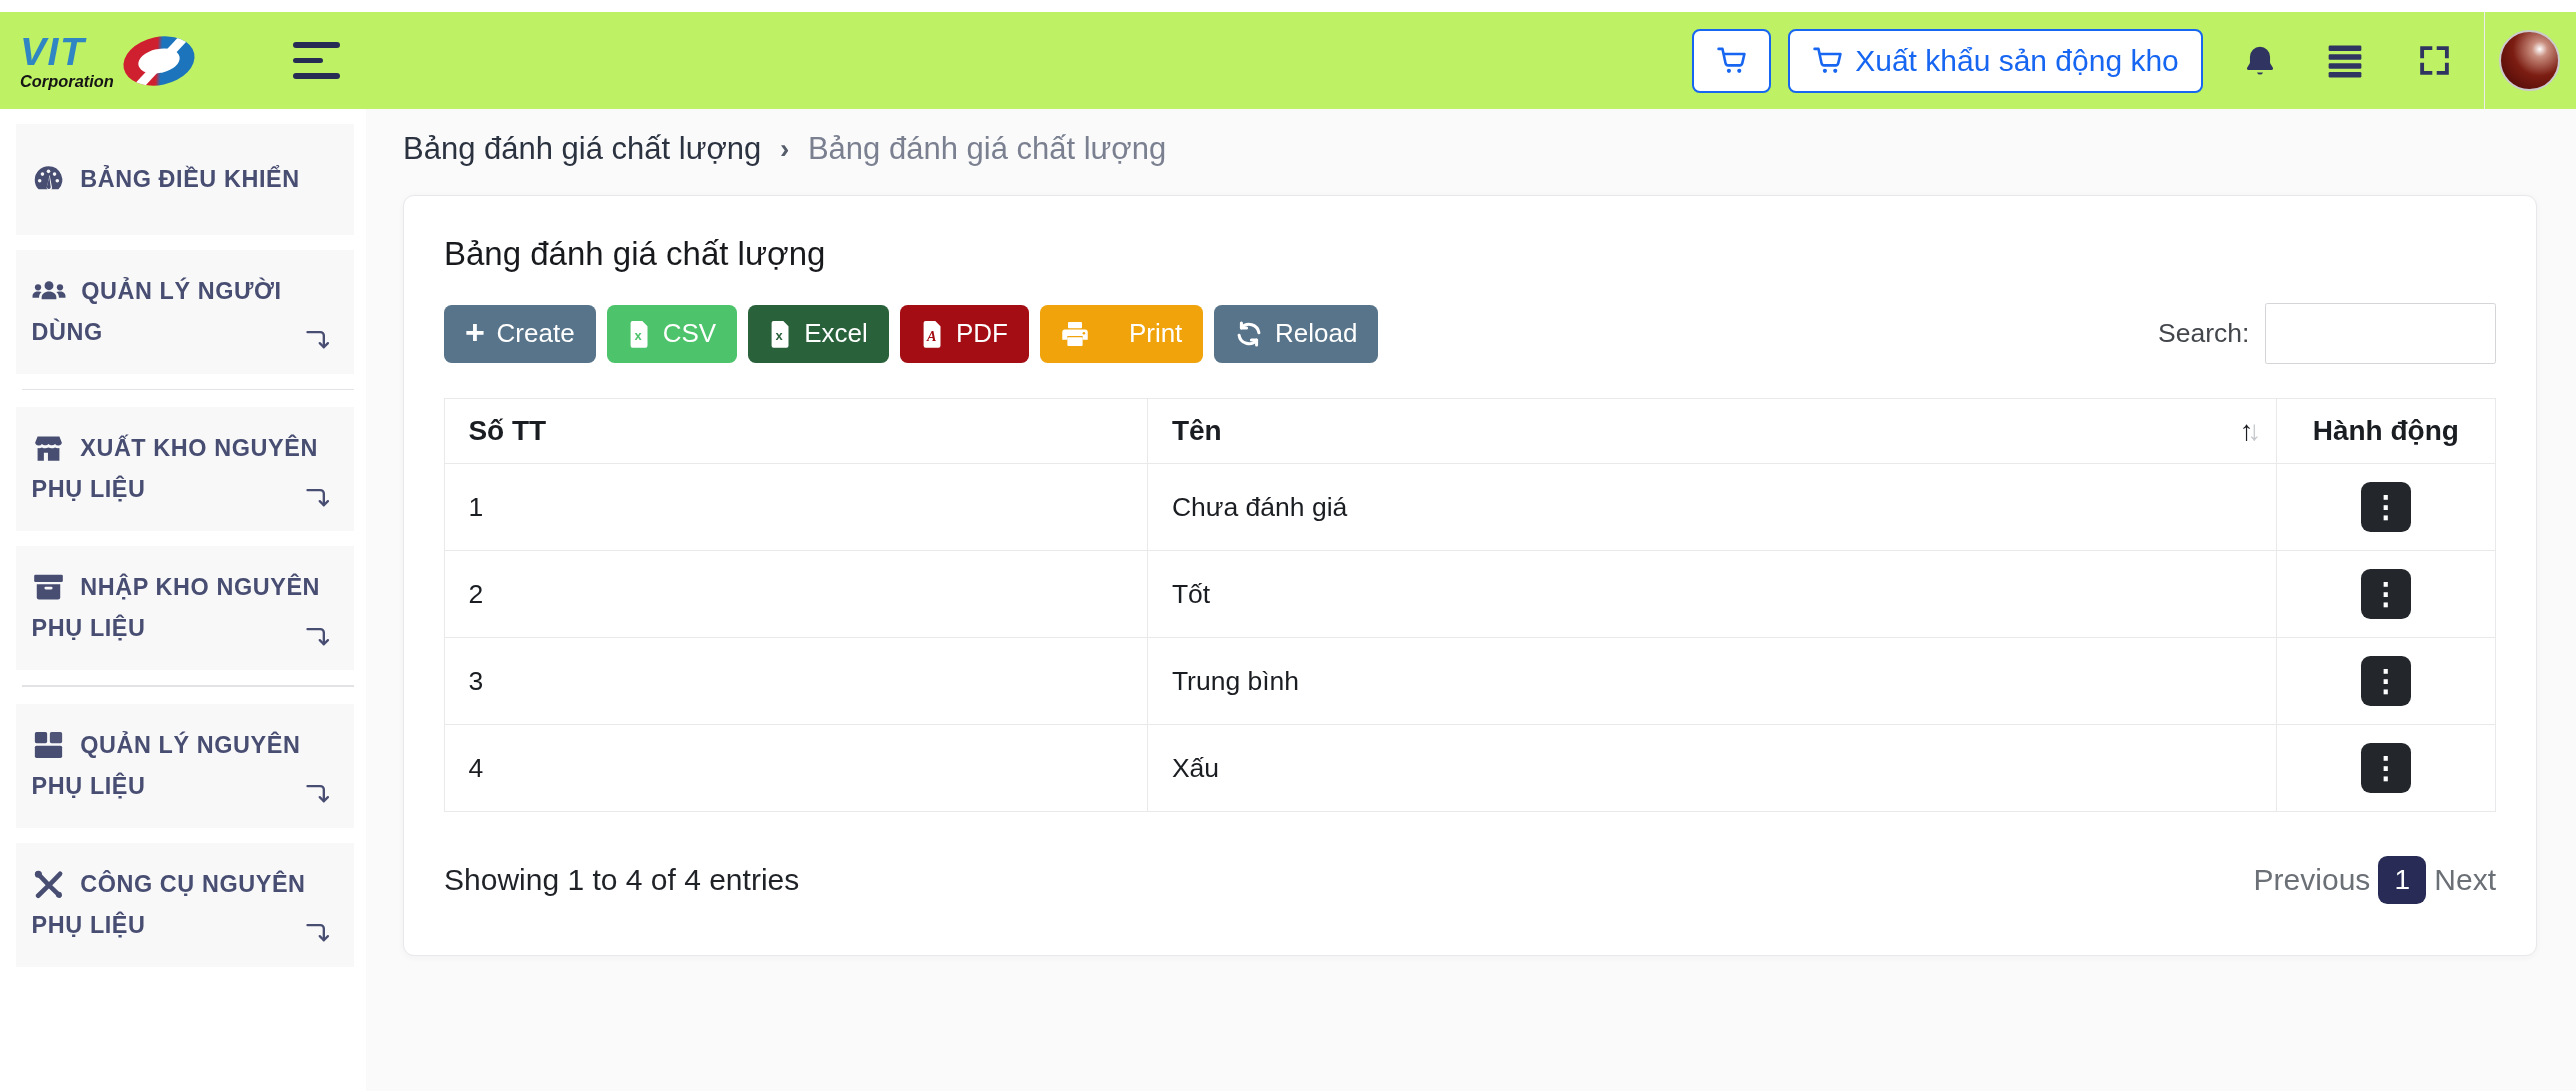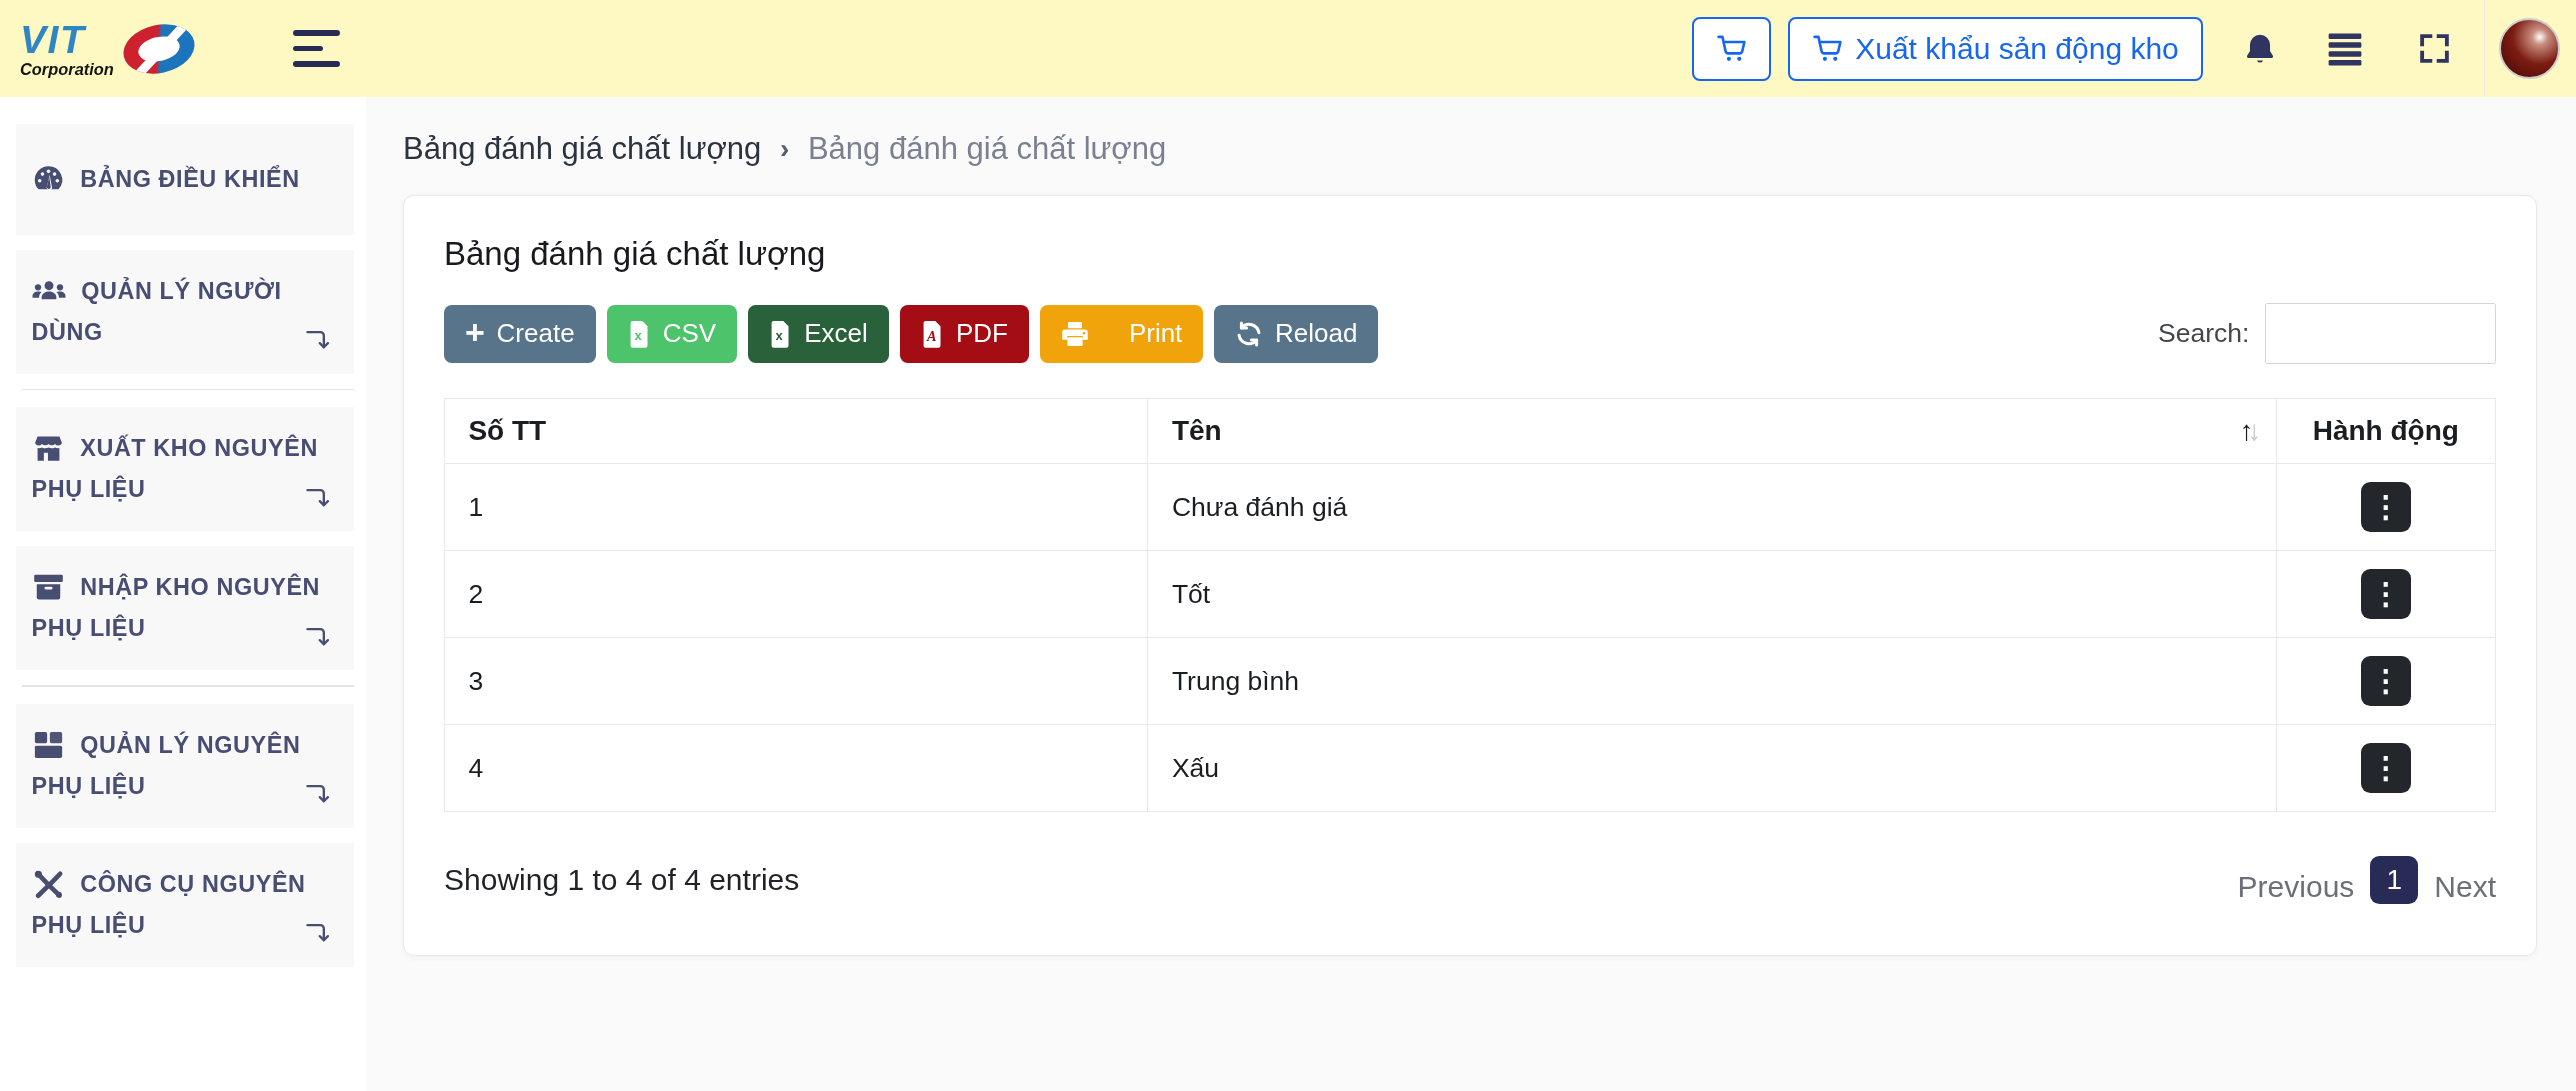--- a/index.html
+++ b/index.html
@@ -3,21 +3,21 @@
 <meta charset="utf-8">
 <style>
   * { box-sizing: border-box; margin: 0; padding: 0; }
   html,body { width:2576px; height:1092px; }
   body {
     font-family: "Liberation Sans","DejaVu Sans",sans-serif;
     background:#ffffff; overflow:hidden; position:relative;
     -webkit-font-smoothing:antialiased;
   }
   
-  .header{ position:absolute; top:0; left:0; right:0; height:97px; background:#fef9c3;
+  .header{ position:absolute; top:12px; left:0; right:0; height:97px; background:#bef264;
            display:flex; align-items:center; z-index:5; }
   .logo{ margin-left:20px; display:flex; align-items:center; gap:9.3px; }
   .logo-text{ display:flex; flex-direction:column; align-items:flex-start; line-height:1; }
   .logo-vit{ color:#2f86c3; font-size:39px; font-weight:bold; font-style:italic; letter-spacing:1.6px; }
   .logo-corp{ color:#151515; font-size:16.4px; font-weight:bold; font-style:italic; margin-top:1.6px; }
   .swoosh{ width:72px; height:48px; border-radius:50%;
            background:linear-gradient(105deg,#cf2030 47%,#1c75bc 53%);
            position:relative; transform:rotate(-12deg); overflow:hidden; }
   .swoosh::before{ content:''; position:absolute; inset:11.7px 15px; background:#fff; border-radius:50%; }
   .swoosh::after{ content:''; position:absolute; width:140%; height:8.6px; background:#fff;
@@ -83,21 +83,21 @@
   .col-stt{ width:34.3%; } .col-ten{ width:55%; } .col-action{ width:10.7%; }
   .sort{ position:absolute; right:14px; top:50%; transform:translateY(-50%);
          font-size:28px; font-weight:bold; letter-spacing:-6.2px; padding-right:6.2px; cursor:pointer; }
   .sort-up{ color:#1a1d21; } .sort-down{ color:#c3c6cb; }
   .kebab{ width:50px; height:50px; background:#23272c; border:none; border-radius:9.3px; color:#fff;
           font-size:30px; font-weight:bold; display:flex; align-items:center; justify-content:center;
           margin:0 auto; cursor:pointer; line-height:1; }
   
   .table-footer{ display:flex; align-items:center; margin-top:44px; }
   .showing{ font-size:30px; color:#1f2227; }
-  .pager{ margin-left:auto; display:flex; align-items:flex-end; gap:16px; }
+  .pager{ margin-left:auto; display:flex; align-items:center; gap:8px; }
   .page-link{ font-size:30px; color:#6b6f76; background:none; border:none; font-family:inherit; cursor:pointer; }
   .page-box{ width:48px; height:48px; background:#272b55; border:none; border-radius:9.3px; color:#fff;
              font-size:28px; font-weight:500; display:flex; align-items:center; justify-content:center; cursor:pointer; }
   svg{ display:block; }
 </style>
 </head>
 <body>
 
 <div class="header">
   <div class="logo">

